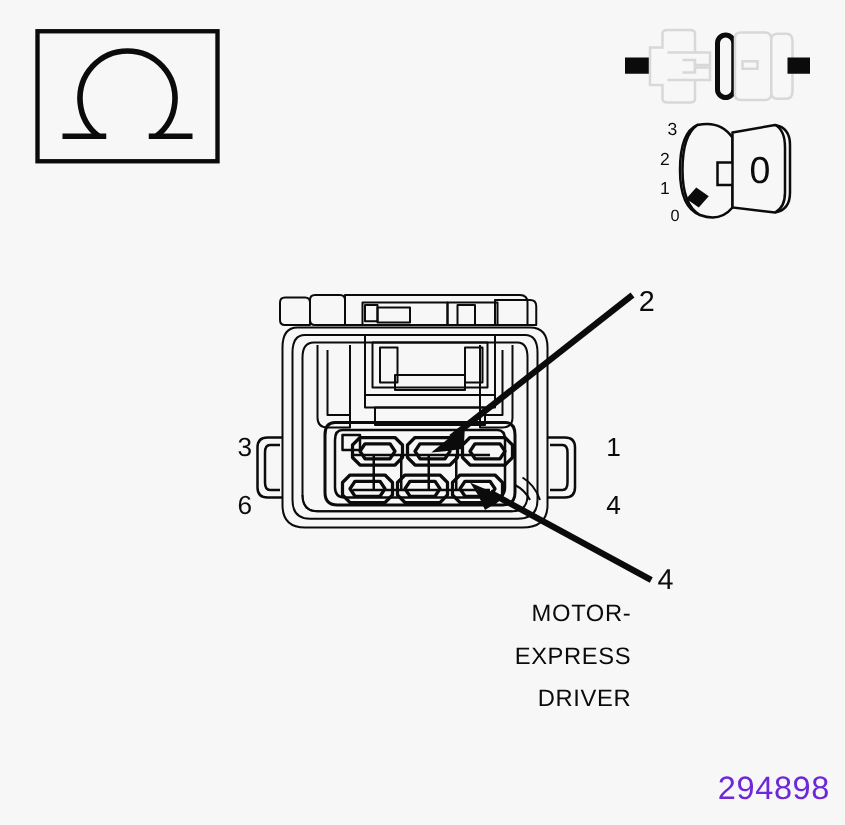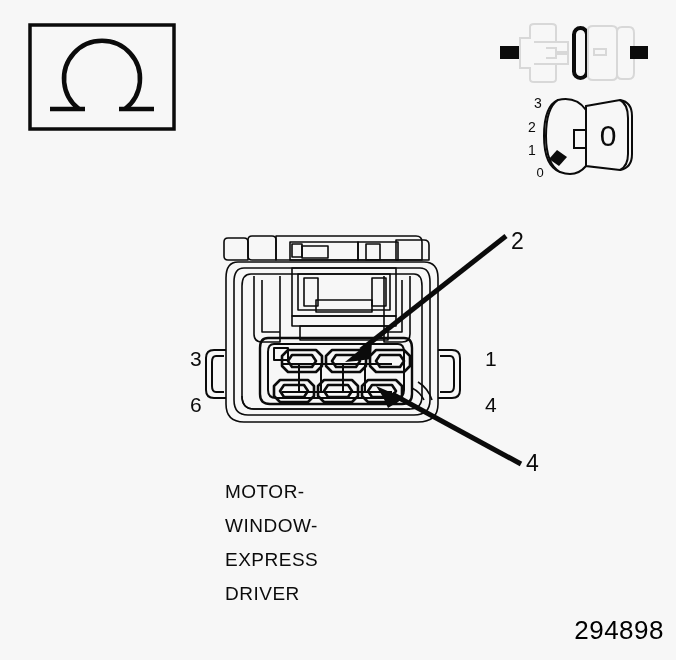--- a/index.html
+++ b/index.html
@@ -83,38 +83,38 @@
     line-height: 1;
   }
   #callout-2 { left: 511px; top: 230px; }
   #callout-4 { left: 526px; top: 452px; }
 
   
   #caption {
     left: 225px;
     top: 482px;
     width: 280px;
-    text-align: left;
+    text-align: right;
   }
   #caption .cap-line {
     font-size: 19px;
     color: #0b0b0b;
     letter-spacing: 0.5px;
     margin: 0 0 14px 0;
     line-height: 1.05;
     white-space: nowrap;
   }
   #caption .cap-line:last-child { margin-bottom: 0; }
 
   
   #fig-number {
     right: 12px;
     bottom: 14px;
     font-size: 26px;
-    color: #000000;
+    color: #6d28d9;
     letter-spacing: 0.5px;
   }
 
   svg { display: block; overflow: visible; }
 </style>
 </head>
 <body>
 
 <div id="sheet">
 
@@ -317,20 +317,19 @@
   <div class="abs pin-label" id="pin-3">3</div>
   <div class="abs pin-label" id="pin-6">6</div>
   <div class="abs pin-label" id="pin-1">1</div>
   <div class="abs pin-label" id="pin-4">4</div>
 
   <div class="abs callout-num" id="callout-2">2</div>
   <div class="abs callout-num" id="callout-4">4</div>
 
   <div class="abs" id="caption">
     <div class="cap-line">MOTOR-</div>
-    <div class="cap-line">WINDOW-</div>
     <div class="cap-line">EXPRESS</div>
     <div class="cap-line">DRIVER</div>
   </div>
 
   <div class="abs" id="fig-number">294898</div>
 
 </div>
 
 </body></html>

